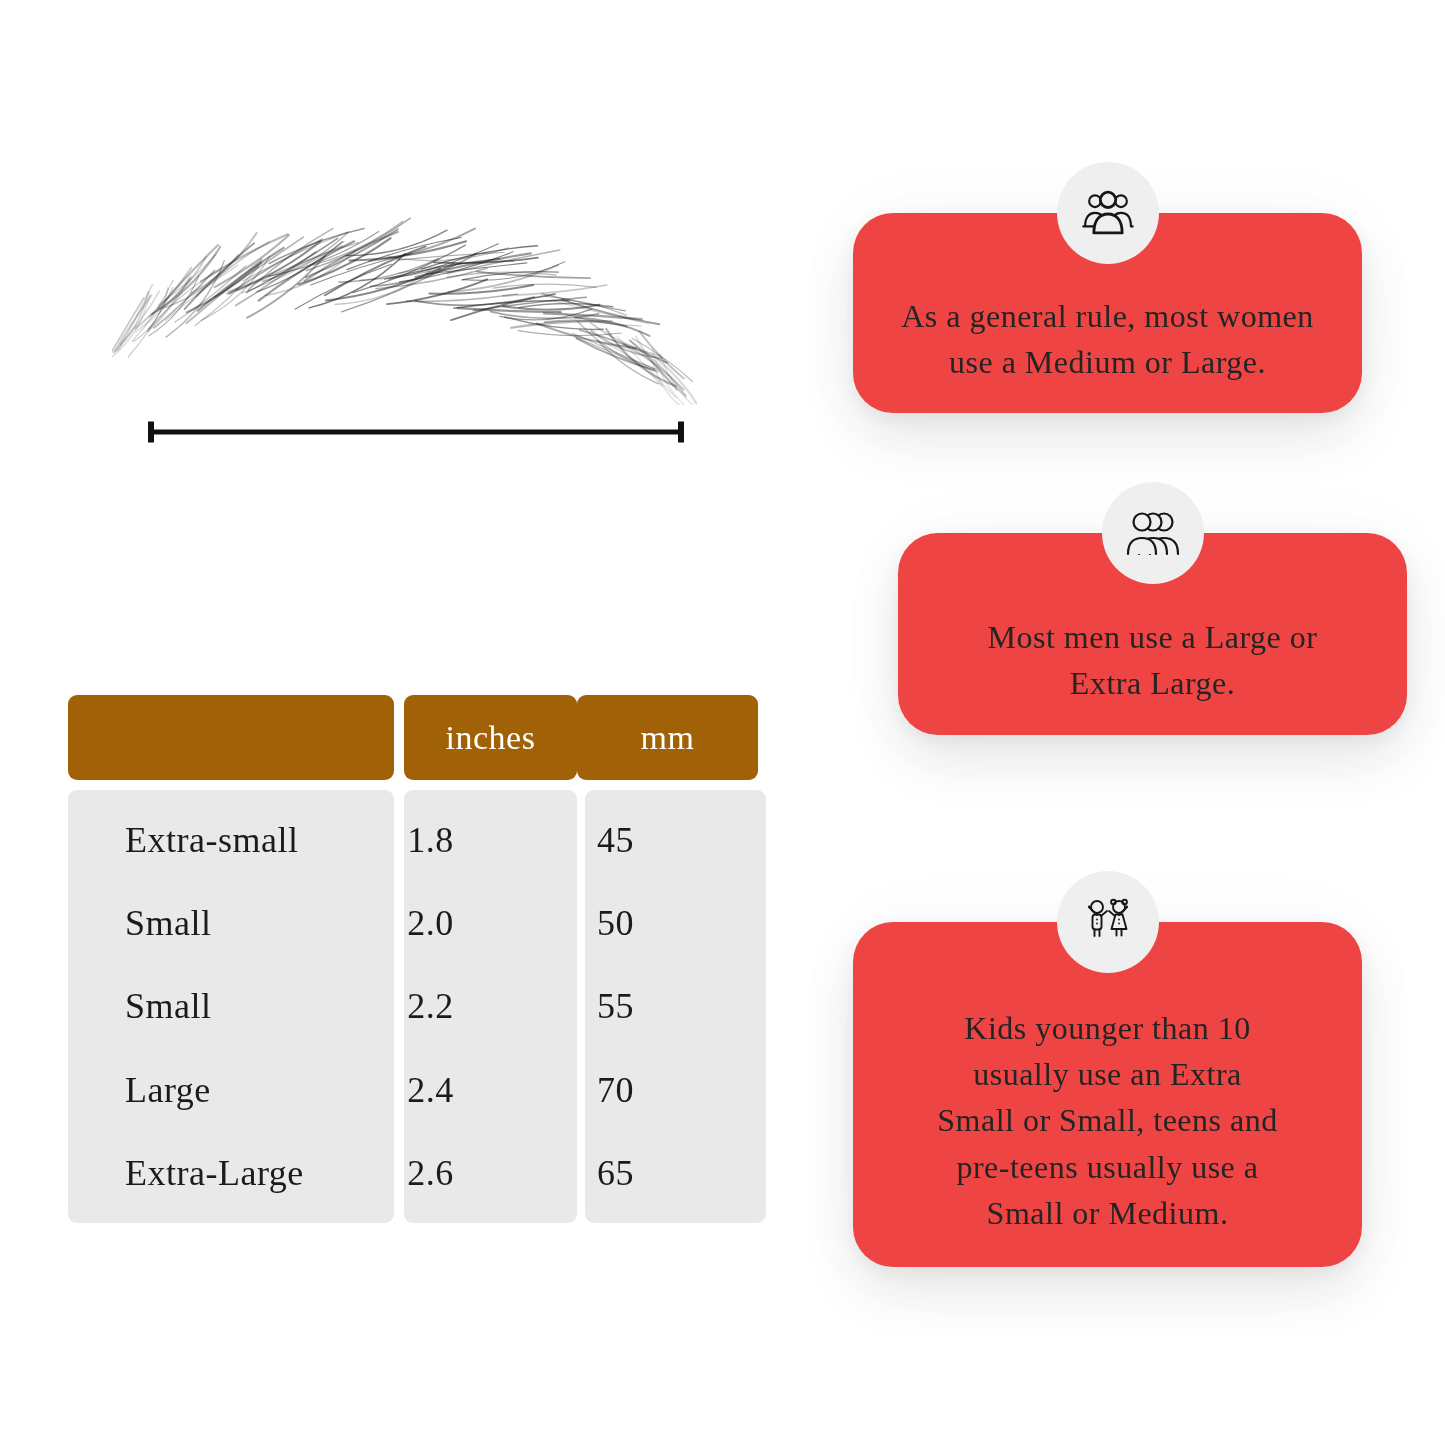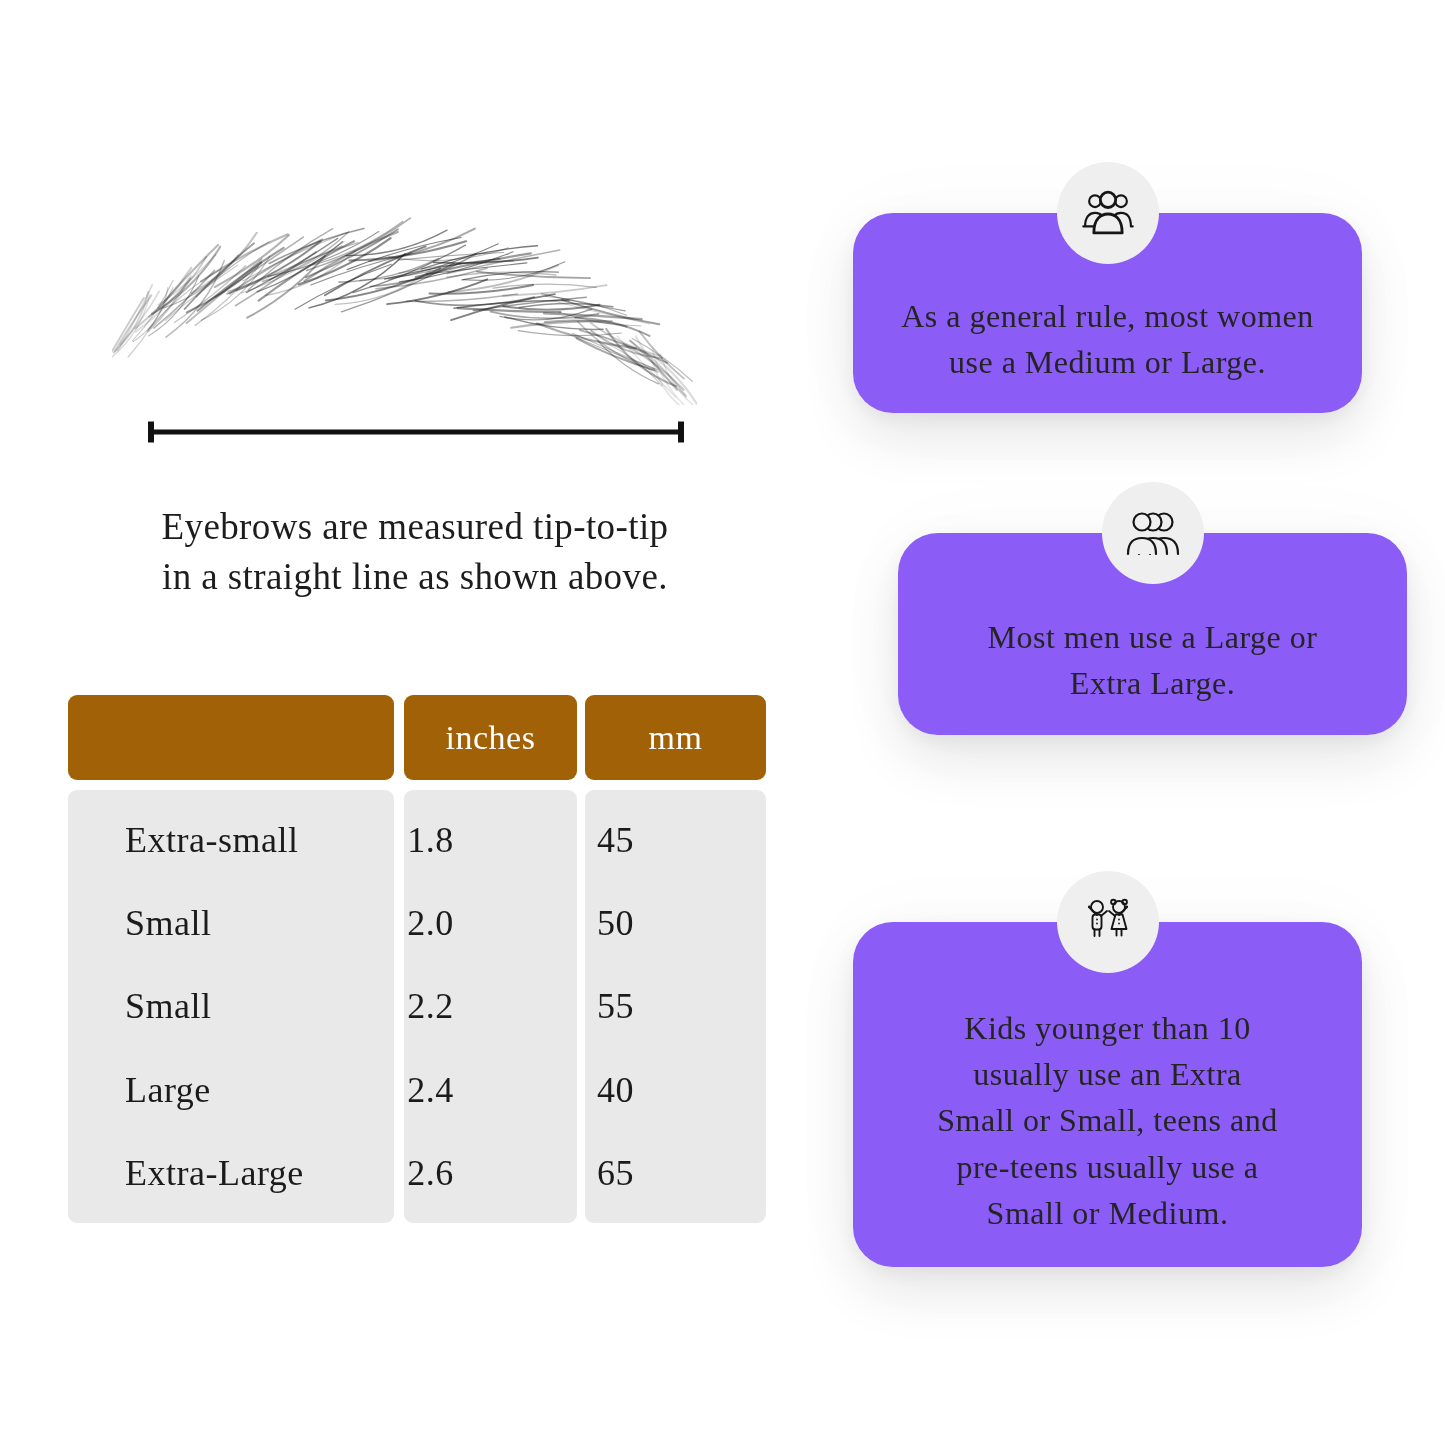--- a/index.html
+++ b/index.html
@@ -15,36 +15,36 @@
     font-size:37px;line-height:1.35;letter-spacing:.4px;color:#1d1d1d;
   }
   .caption span{display:block;}
   
   .tbl{position:absolute;left:68px;top:695px;width:698px;}
   .thead{display:flex;height:85px;}
   .hc{
     background:#a16207;border-radius:9px;color:#ffffff;font-size:34px;letter-spacing:.5px;
     display:flex;align-items:center;justify-content:center;
   }
-  .hc1{width:326px;}.hc2{width:173px;margin-left:10px;}.hc3{width:181px;margin-left:8px;}
+  .hc1{width:326px;}.hc2{width:173px;margin-left:10px;}.hc3{width:181px;}
   .tbody{position:relative;margin-top:10px;height:433px;font-size:36px;}
   .colbg{position:absolute;top:0;height:100%;background:#e9e9e9;border-radius:9px;}
   .cb1{left:0;width:326px;}.cb2{left:336px;width:173px;}.cb3{left:517px;width:181px;}
   .rows{
     position:absolute;left:0;top:0;width:100%;height:100%;box-sizing:border-box;padding:8px 0;
     display:flex;flex-direction:column;justify-content:space-around;
   }
   .row{display:flex;align-items:center;}
   .cell{letter-spacing:.5px;}
   .cl{width:266px;padding-left:57px;box-sizing:border-box;}
   .cm{width:173px;margin-left:10px;text-align:center;}
   .cr{width:181px;margin-left:8px;text-align:center;}
   
   .card{
-    position:absolute;left:853px;width:509px;background:#8b5cf6;border-radius:40px;
+    position:absolute;left:853px;width:509px;background:#ef4444;border-radius:40px;
     box-shadow:0 26px 55px rgba(0,0,0,.085),0 6px 18px rgba(0,0,0,.05),0 0 90px rgba(0,0,0,.028);
     display:flex;align-items:center;justify-content:center;text-align:center;
     font-size:32px;line-height:1.45;letter-spacing:.5px;color:#242424;
     padding-top:52px;box-sizing:border-box;
   }
   .card1{top:213px;height:200px;}
   .card2{top:533px;height:202px;margin-left:45px;}
   .card3{top:922px;height:345px;}
   .ctext{padding:0 28px;}
   .ctext span{display:block;}
@@ -196,24 +196,20 @@
       <path d="M 545.3 144.1 Q 572.7 166.4 589.8 197.3" fill="none" stroke="#1c1c1c" stroke-width="2.19" stroke-linecap="round" stroke-opacity="0.16"></path>
       <path d="M 540.3 133.8 Q 550.5 175.3 584.8 200.8" fill="none" stroke="#1c1c1c" stroke-width="1.58" stroke-linecap="round" stroke-opacity="0.11"></path>
     </svg>
 
   <svg class="measure" width="540" height="22" viewBox="0 0 540 22">
     <line x1="4" y1="11" x2="536" y2="11" stroke="#111111" stroke-width="5"></line>
     <line x1="5" y1="0.5" x2="5" y2="21.5" stroke="#111111" stroke-width="6"></line>
     <line x1="535" y1="0.5" x2="535" y2="21.5" stroke="#111111" stroke-width="6"></line>
   </svg>
 
-  <div class="caption">
-    <span>Eyebrows are measured tip-to-tip</span>
-    <span>in a straight line as shown above.</span>
-  </div>
 
   <div class="tbl">
     <div class="thead">
       <div class="hc hc1"></div>
       <div class="hc hc2">inches</div>
       <div class="hc hc3">mm</div>
     </div>
     <div class="tbody">
       <div class="colbg cb1"></div>
       <div class="colbg cb2"></div>
@@ -230,21 +226,21 @@
           <div class="cell cr">50</div>
         </div>
         <div class="row">
           <div class="cell cl">Small</div>
           <div class="cell cm">2.2</div>
           <div class="cell cr">55</div>
         </div>
         <div class="row">
           <div class="cell cl">Large</div>
           <div class="cell cm">2.4</div>
-          <div class="cell cr">40</div>
+          <div class="cell cr">70</div>
         </div>
         <div class="row">
           <div class="cell cl">Extra-Large</div>
           <div class="cell cm">2.6</div>
           <div class="cell cr">65</div>
         </div>
       </div>
     </div>
   </div>
 

